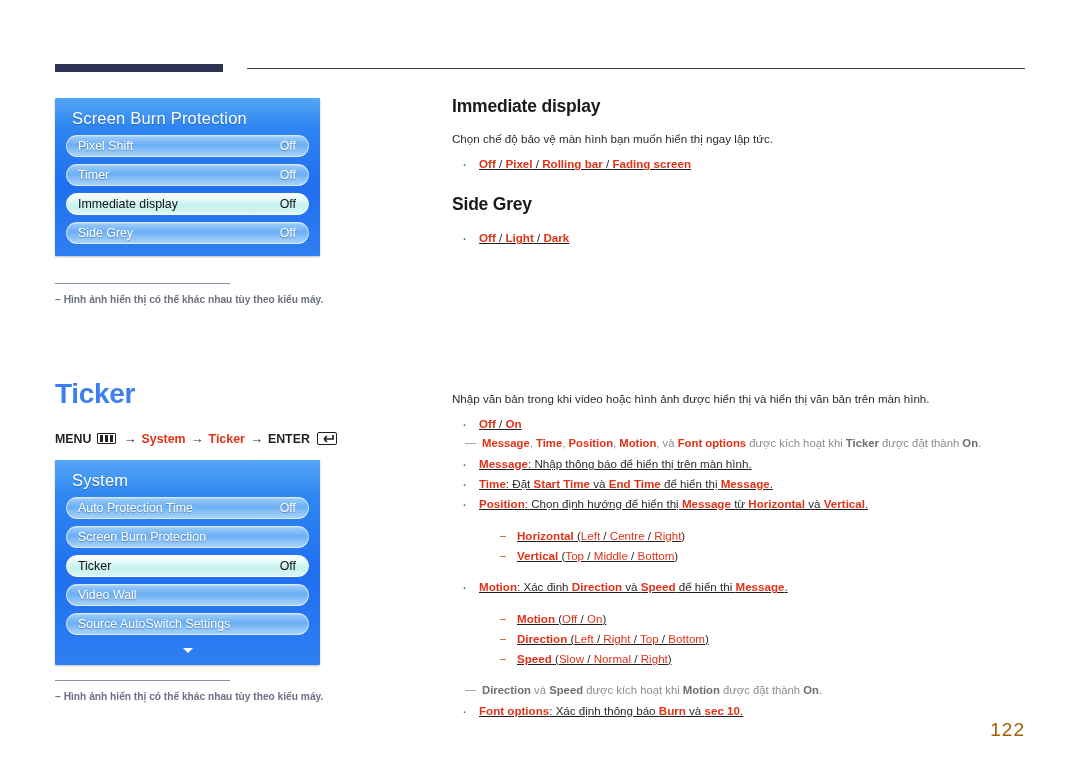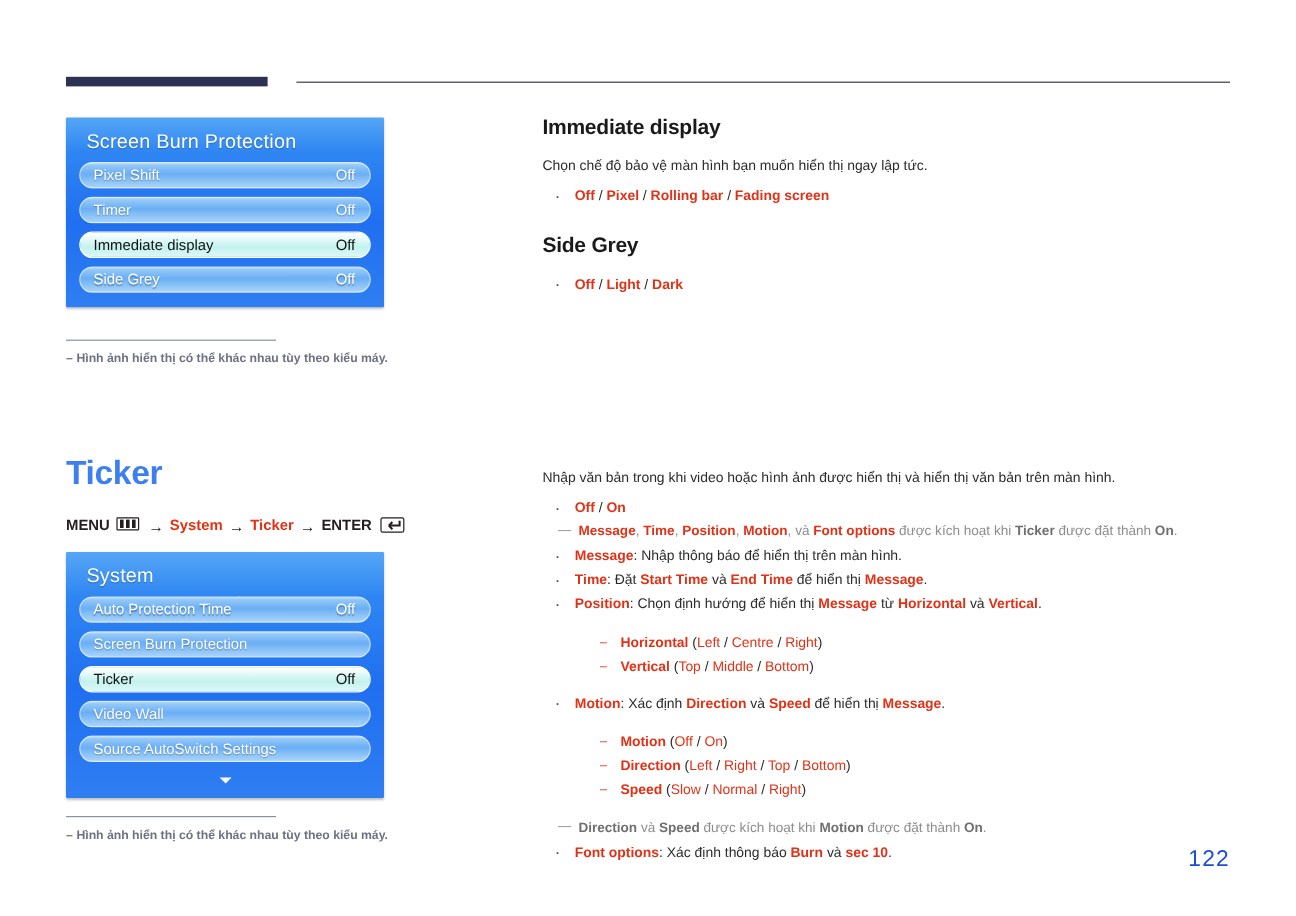--- a/index.html
+++ b/index.html
@@ -101,21 +101,21 @@
   #ticker-heading {
     position:absolute; left:55px; top:378px;
     font-size:28px; font-weight:bold; color:#3d7ff0;
     letter-spacing:-.3px;
   }
 
   
   #menu-path {
     position:absolute; left:55px; top:431px;
     font-size:12.4px; font-weight:bold; color:#231f20;
-    display:flex; gap:4px; white-space:nowrap;
+    display:flex; align-items:center; gap:4px; white-space:nowrap;
   }
   #menu-path .red { color:#e03217; }
   #menu-path .arrow { font-weight:normal; font-size:13px; color:#231f20; padding:0 1px;}
   .menu-glyph {
     display:inline-block; width:19px; height:11px;
     border:1.6px solid #231f20; border-radius:1px;
     position:relative; margin:0 2px; vertical-align:-1px;
   }
   .menu-glyph i {
     position:absolute; top:1px; bottom:1px; width:2.6px; background:#231f20;
@@ -132,21 +132,21 @@
 
   
   #right-col { position:absolute; left:452px; top:96px; width:575px; }
   .sec-h {
     font-size:17.5px; font-weight:bold; color:#1a1a1a;
     margin:0 0 13px 0; letter-spacing:-.2px;
   }
   .para {
     font-size:11.6px; color:#2b2b2b; line-height:1.5; margin:0 0 7px 0;
   }
-  ul.bl { list-style:none; margin:0; padding:0; }
+  ul.bl { list-style:none; margin:0; padding:0;text-decoration:underline; }
   ul.bl > li {
     position:relative; padding-left:27px; font-size:11.6px;
     line-height:1.72; color:#2b2b2b;
   }
   ul.bl > li::before {
     content:"·"; position:absolute; left:10px; top:-1px;
     color:#555; font-size:15px; line-height:1.5;
   }
   ul.sub { list-style:none; margin:12px; padding:0; }
   ul.sub > li {
@@ -167,22 +167,22 @@
   .r  { color:#e03217; font-weight:bold; }
   .rn { color:#e03217; }
   .g  { color:#8d8d8d; }
   .gb { color:#6f6f6f; font-weight:bold; }
   .blk{ color:#2b2b2b; }
 
   #ticker-body { position:absolute; left:452px; top:390px; width:580px; }
 
   
   #page-number {
-    position:absolute; right:55px; bottom:35px;
-    font-size:19px; color:#1d4ed8; letter-spacing:1px;
+    position:absolute; right:55px; bottom:22px;
+    font-size:19px; color:#a16207; letter-spacing:1px;
   }
 </style>
 </head>
 <body>
 
 <div id="header-rule">
   <div class="navy-bar"></div>
   <div class="thin-line"></div>
 </div>
 

